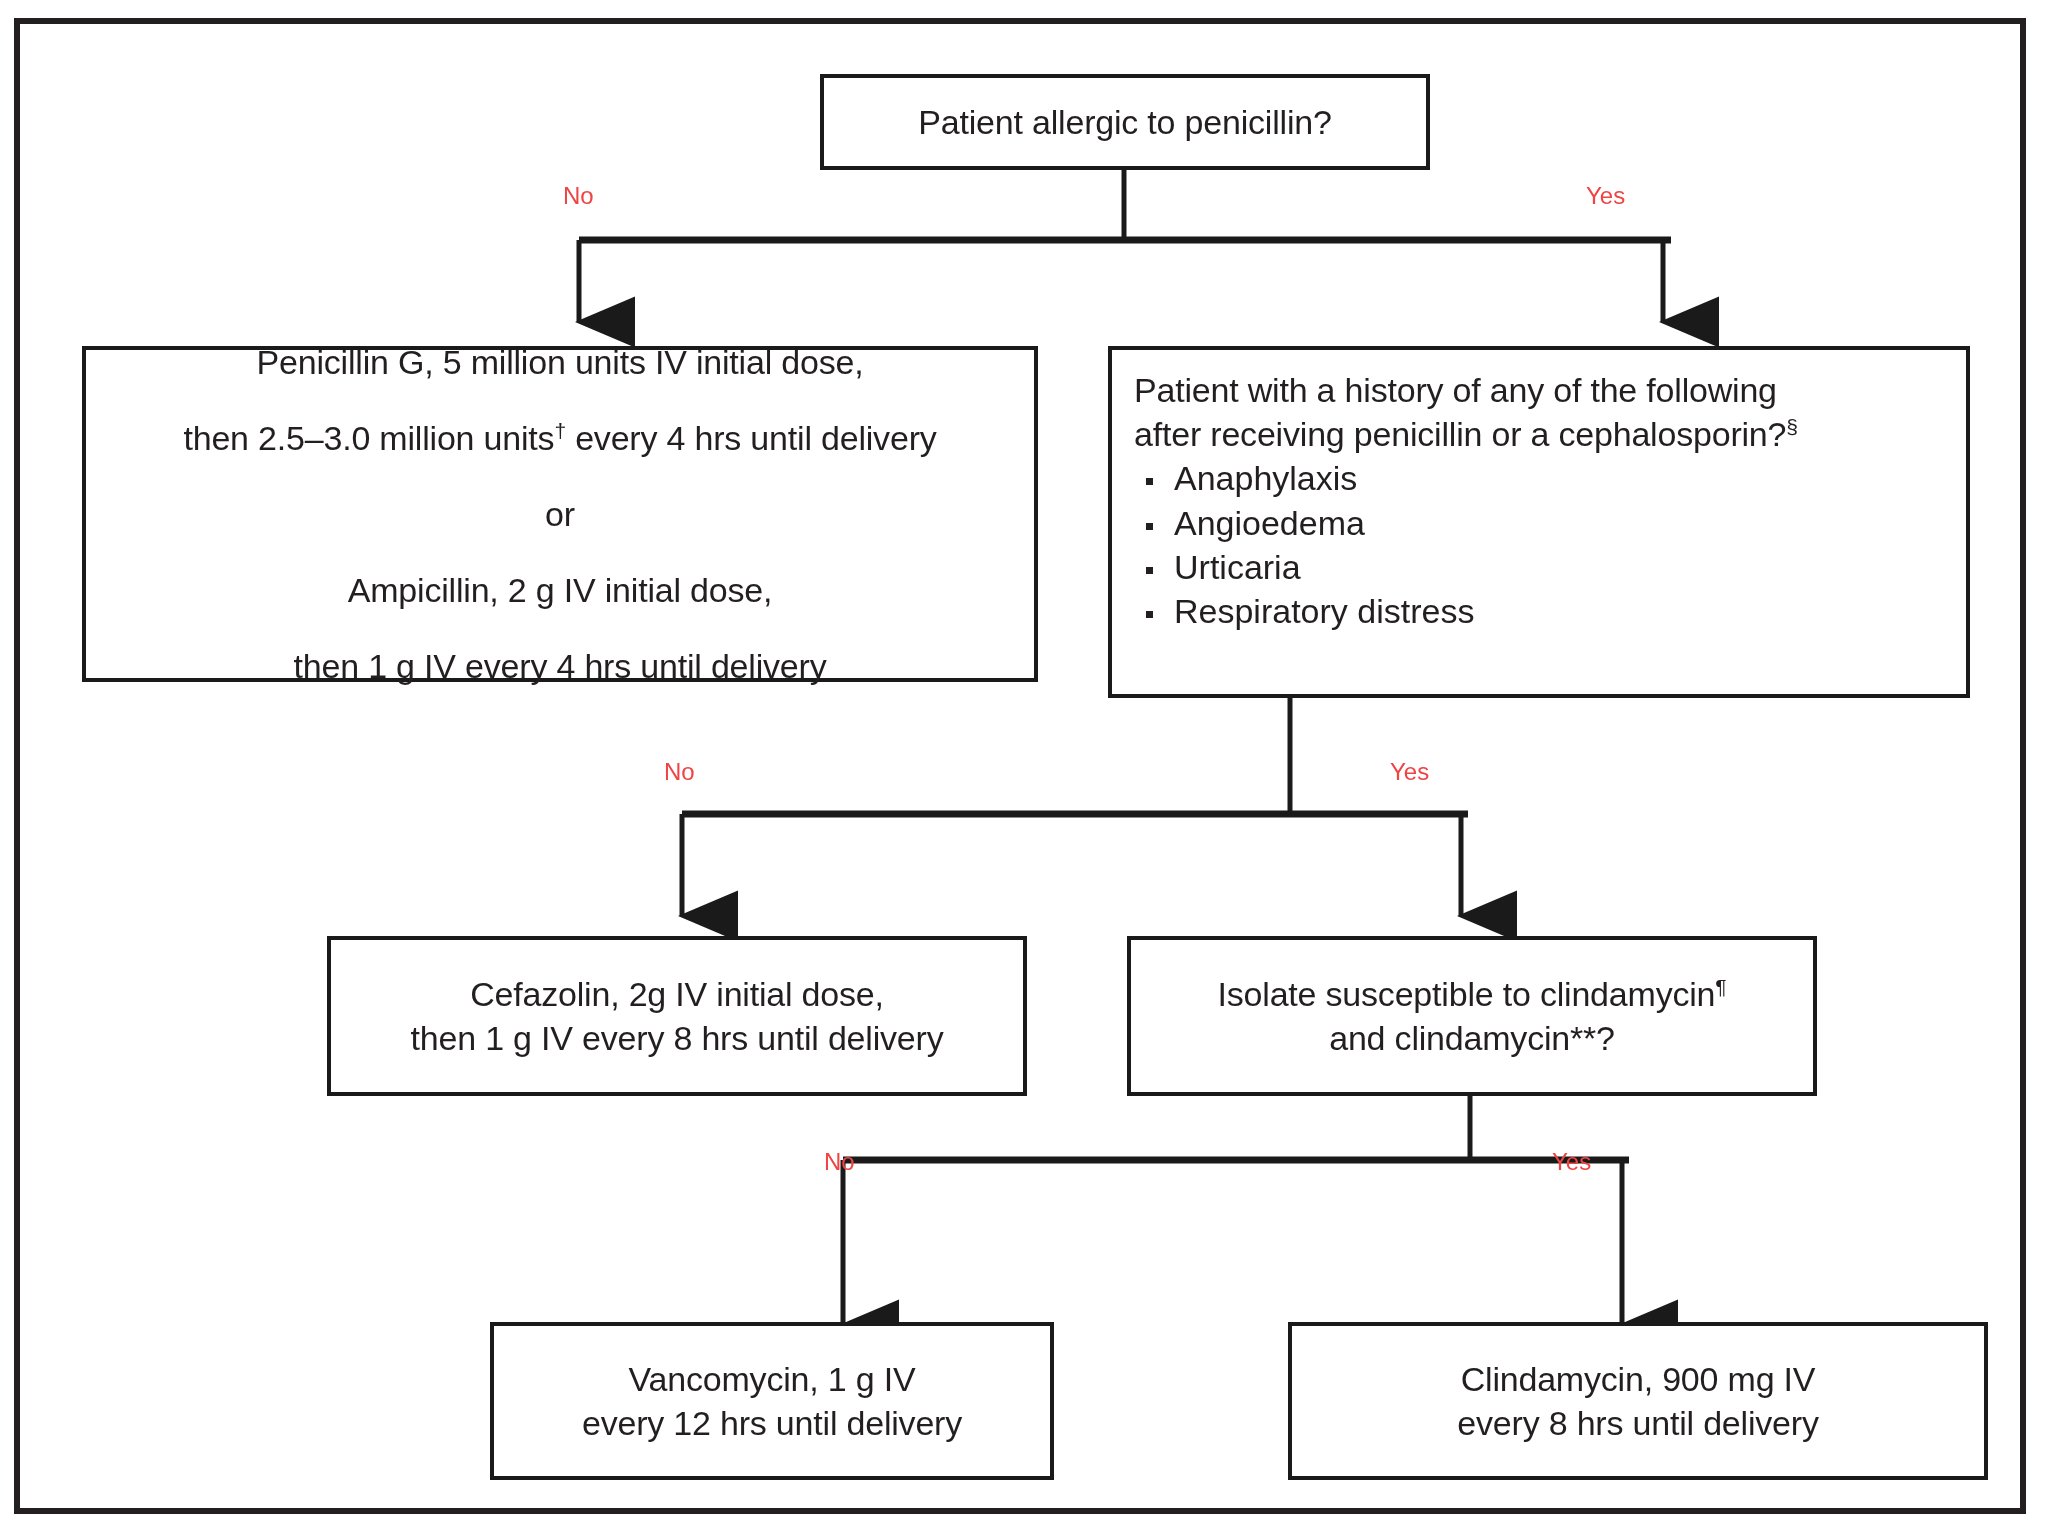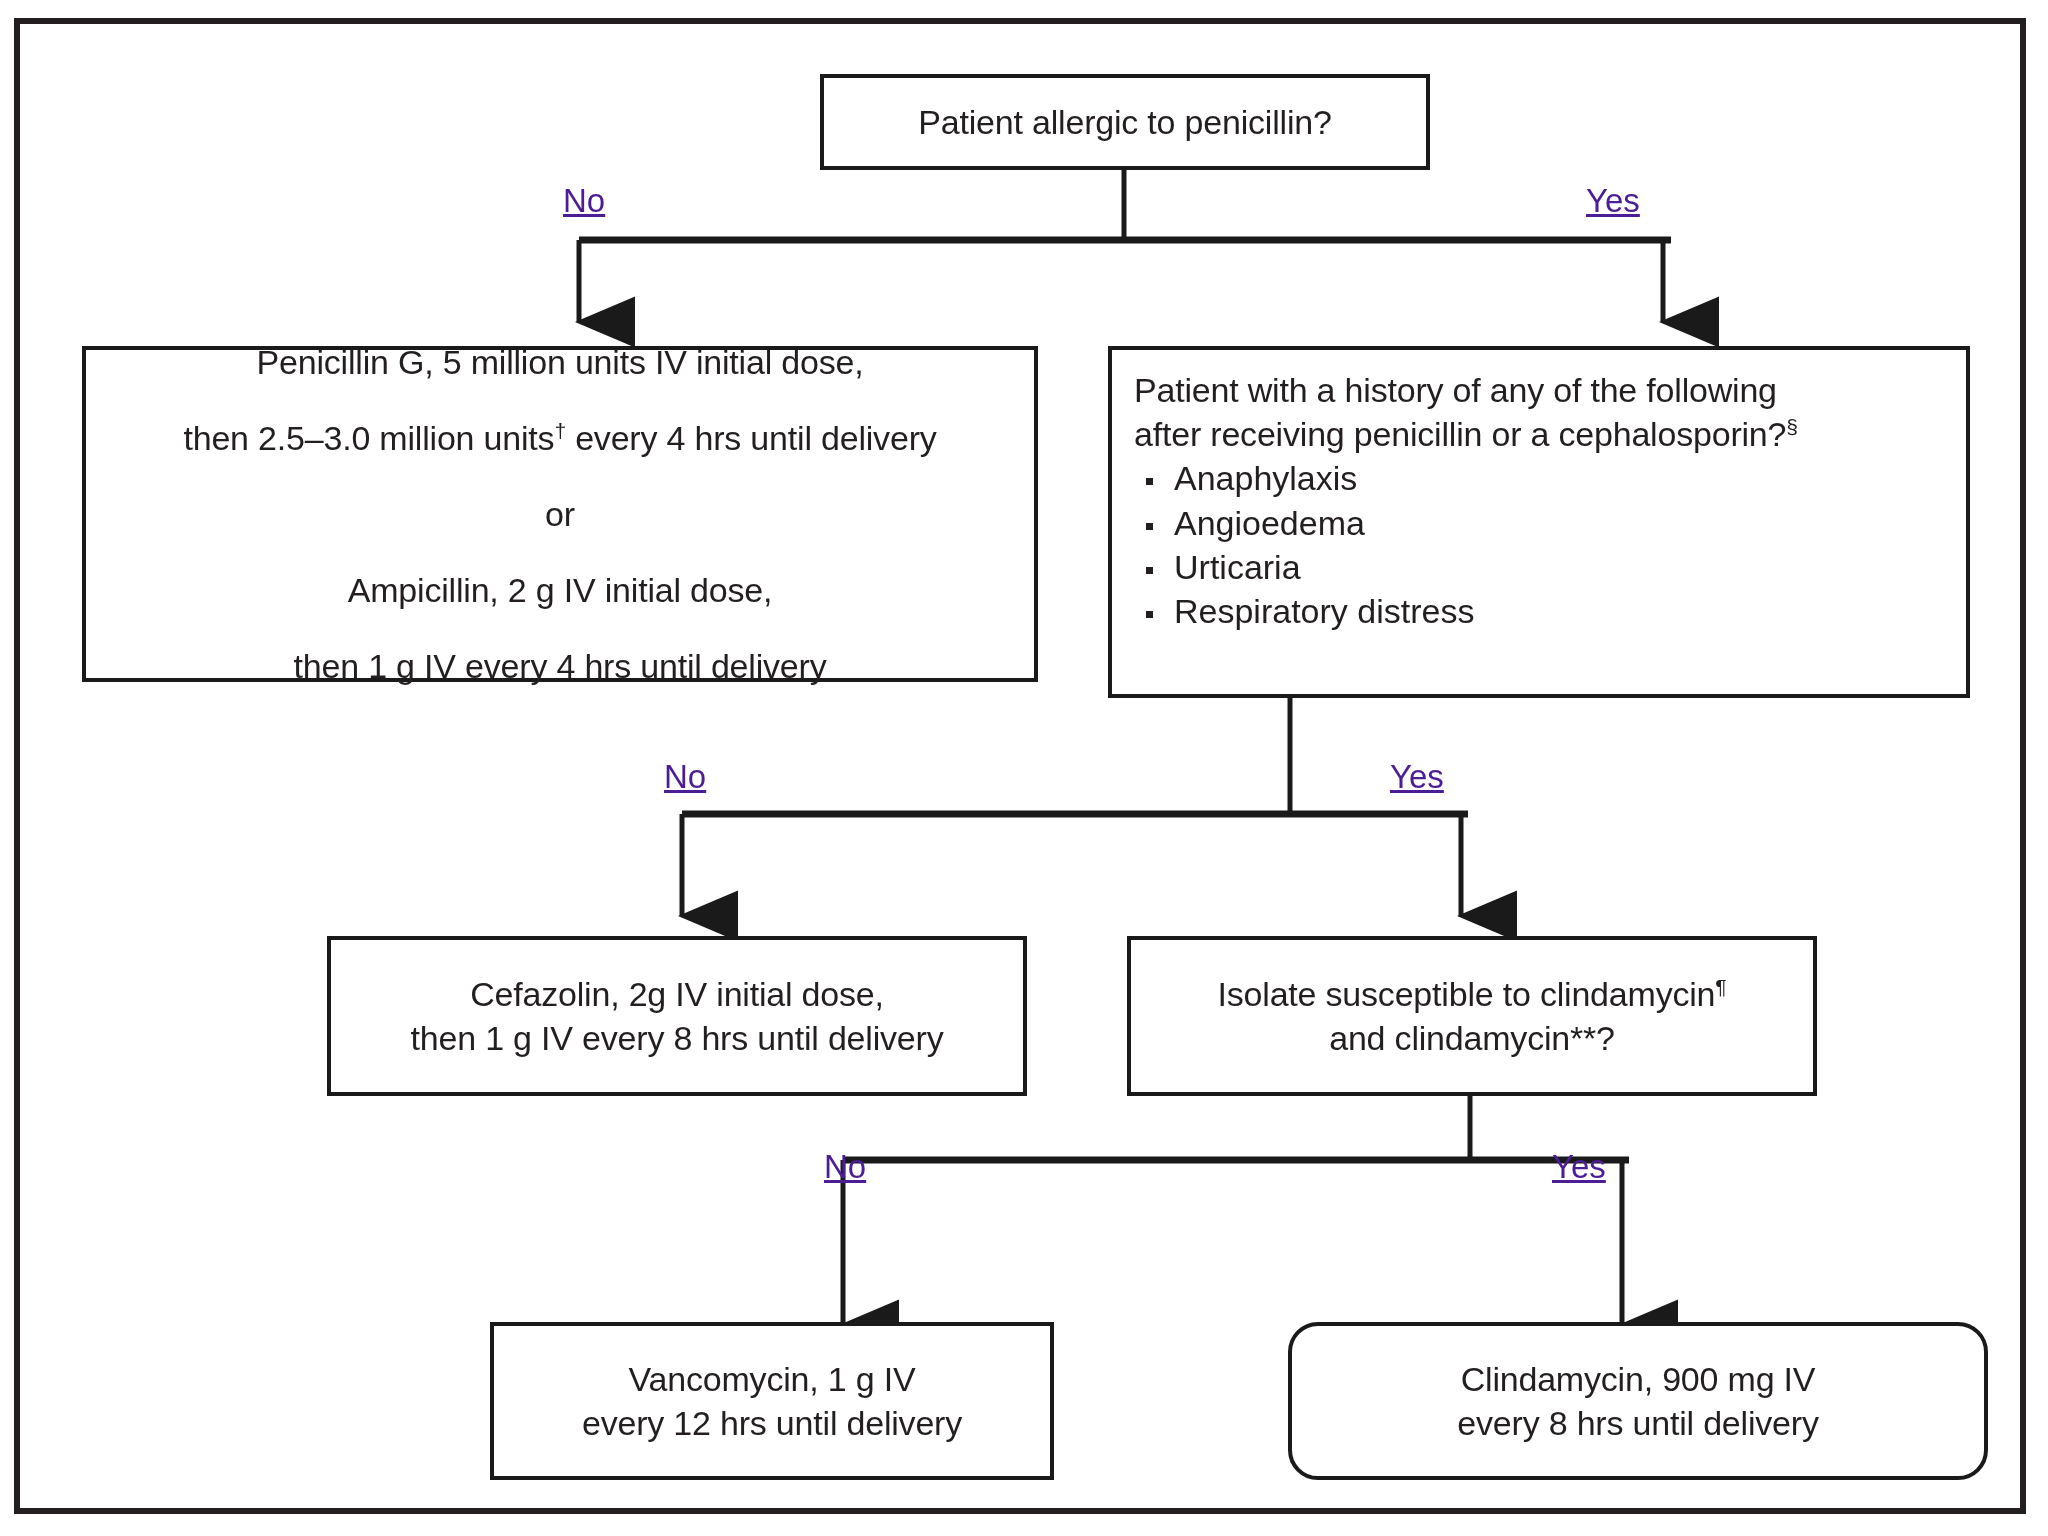--- a/index.html
+++ b/index.html
@@ -76,24 +76,23 @@
     left: 12px;
     top: 22px;
     width: 7px;
     height: 7px;
     background: #231f20;
   }
 
   
   .edge-label {
     position: absolute;
-    font-size: 33px;
-    color: #4c1d95;
+    font-size: 24px;
+    color: #ef4444;
     white-space: nowrap;
-    text-decoration: underline;
   }
 
   
   #connectors {
     position: absolute;
     left: 0;
     top: 0;
     width: 2048px;
     height: 1536px;
     pointer-events: none;
@@ -174,18 +173,18 @@
   </div>
 
   <div class="edge-label" style="left:824px; top:1148px;">No</div>
   <div class="edge-label" style="left:1552px; top:1148px;">Yes</div>
 
   <div class="node centered" style="left:490px; top:1322px; width:564px; height:158px;">
     <span class="line node-txt">Vancomycin, 1 g IV</span>
     <span class="line node-txt">every 12 hrs until delivery</span>
   </div>
 
-  <div class="node centered" style="left:1288px; top:1322px; width:700px; height:158px;border-radius:30px;">
+  <div class="node centered" style="left:1288px; top:1322px; width:700px; height:158px;">
     <span class="line node-txt">Clindamycin, 900 mg IV</span>
     <span class="line node-txt">every 8 hrs until delivery</span>
   </div>
 
 </div>
 
 </body></html>

